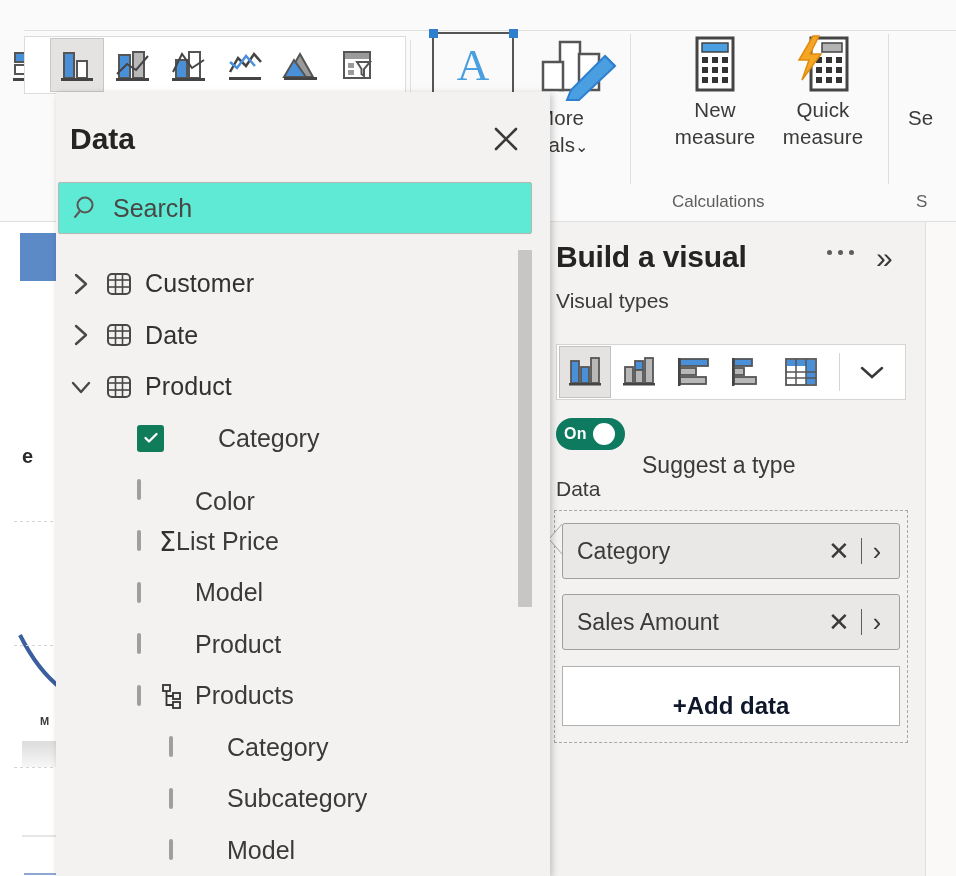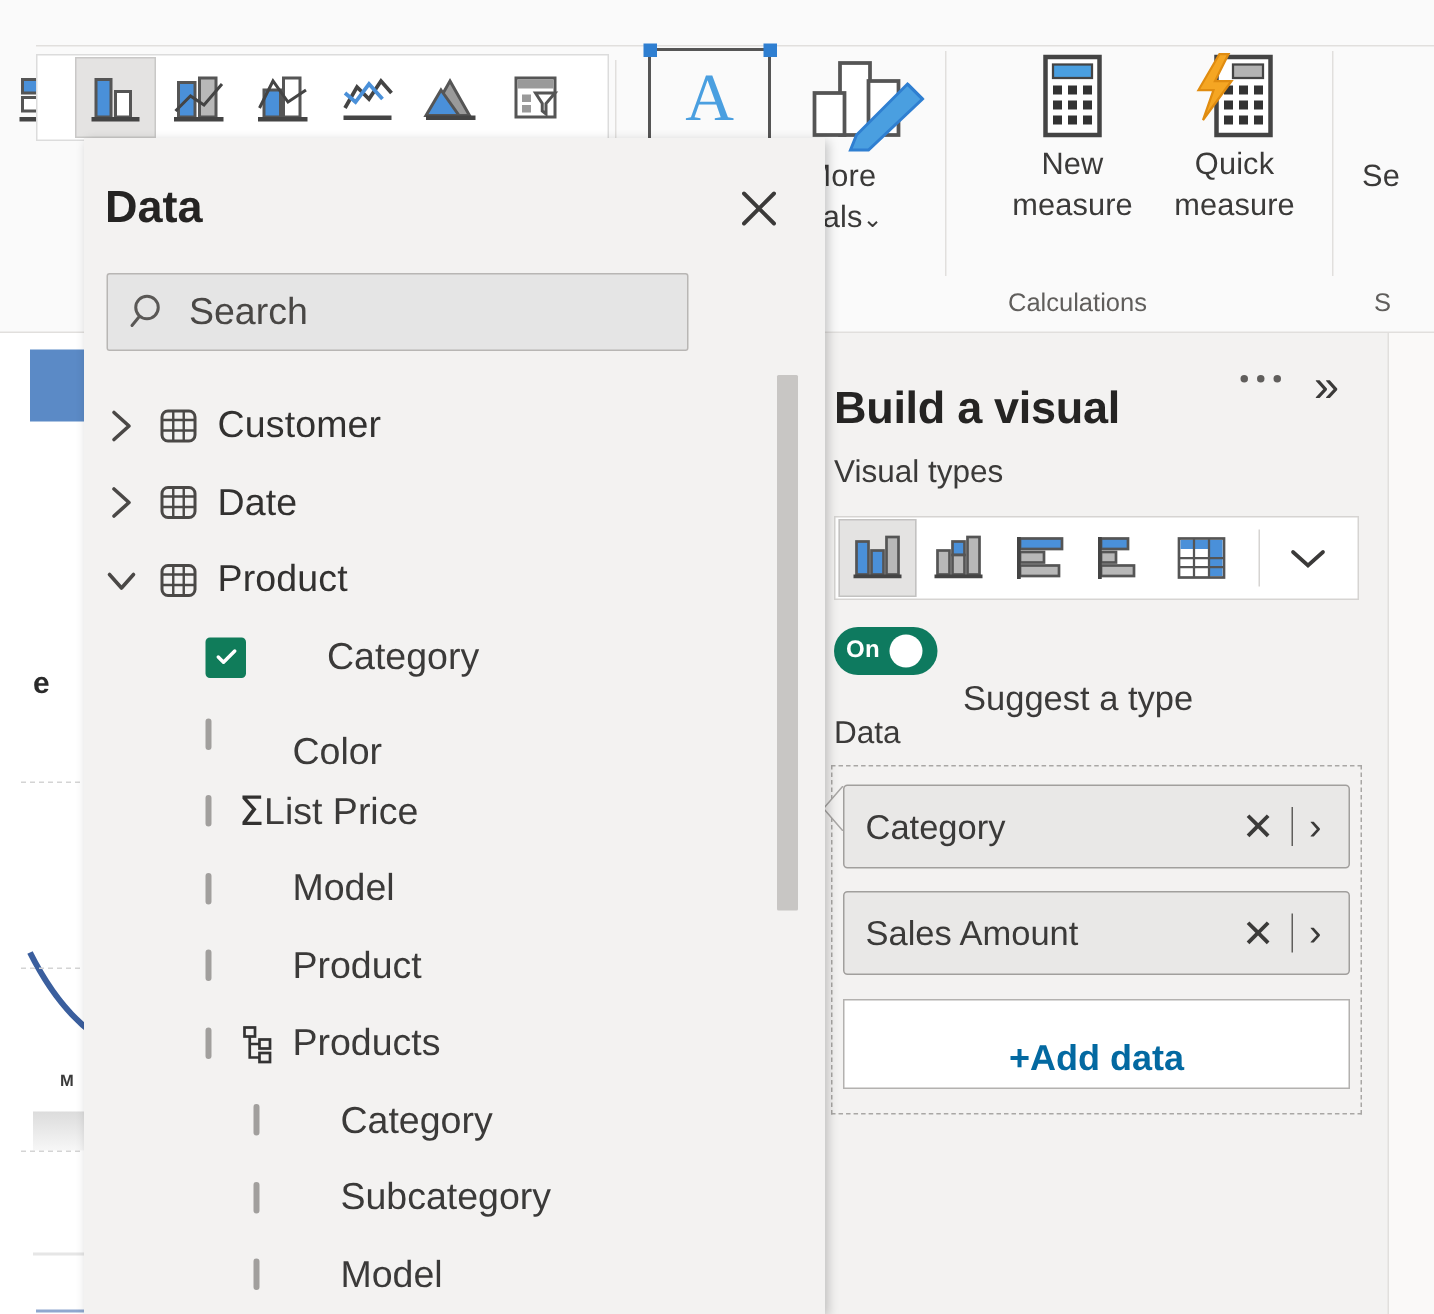--- a/index.html
+++ b/index.html
@@ -48,21 +48,21 @@
   .rib-lbl { font-size: 20.5px; color: #3b3a39; line-height: 27px; text-align: right; letter-spacing: .1px; }
   .rib-group-lbl { position: absolute; font-size: 17px; color: #605e5c; }
   .rib-sep { position: absolute; width: 1px; background: #e1dfdd; }
 
   
   .rpanel { position: absolute; left: 548px; top: 222px; width: 378px; height: 654px; background: #f3f2f1; }
   .rpanel-border-l { position: absolute; left: 548px; top: 222px; width: 1px; height: 654px; background: #e6e4e2; }
   .rpanel-border-r { position: absolute; left: 925px; top: 222px; width: 1px; height: 654px; background: #e1dfdd; }
   .rpanel-far { position: absolute; left: 926px; top: 222px; width: 30px; height: 654px; background: #faf9f8; }
 
-  .rp-title { position: absolute; left: 556px; top: 256px; font-size: 30px; font-weight: bold;
+  .rp-title { position: absolute; left: 556px; top: 240px; font-size: 30px; font-weight: bold;
      color: #252423; letter-spacing: -.2px; }
   .rp-ellipsis { position: absolute; left: 827px; top: 250px; display: flex; gap: 6px; align-items: center; }
   .rp-ellipsis i { width: 5px; height: 5px; border-radius: 50%; background: #605e5c; display: block; }
   .rp-chev { position: absolute; left: 876px; top: 243px; font-size: 30px; color: #3b3a39; line-height: 1; }
 
   .rp-sublbl { position: absolute; font-size: 21px; color: #3b3a39; }
 
   .vtypes-box { position: absolute; left: 556px; top: 344px; width: 350px; height: 56px;
      background: #ffffff; border: 1px solid #d6d4d2; display: flex; align-items: center; }
   .vt-icon { width: 52px; height: 52px; display: flex; align-items: center; justify-content: center; margin-left: 2px; }
@@ -78,31 +78,31 @@
   .well { position: absolute; left: 554px; top: 510px; width: 354px; height: 233px;
       border: 1px dashed #a9a7a5; background: #f3f2f1; }
   .pill { position: absolute; left: 562px; width: 338px; height: 56px; background: #e9e8e7;
       border: 1px solid #a19f9d; border-radius: 3px; display: flex; align-items: center; }
   .pill-lbl { font-size: 23px; color: #3b3a39; margin-left: 14px; flex: 1; }
   .pill-x { font-size: 26px; color: #3b3a39; font-weight: 300; }
   .pill-bar { width: 1px; height: 26px; background: #605e5c; margin: 0 11px; }
   .pill-gt { font-size: 25px; color: #3b3a39; font-weight: 300; margin-right: 18px; }
   .adddata { position: absolute; left: 562px; top: 666px; width: 338px; height: 60px; background: #ffffff;
       border: 1px solid #b3b1af; display: flex; align-items: center; justify-content: center; }
-  .adddata span { font-size: 24px; font-weight: bold; color: #0369a1; margin-top: 20px; }
+  .adddata span { font-size: 24px; font-weight: bold; color: #0f172a; margin-top: 20px; }
   .well-notch { position: absolute; left: 547px; top: 524px; width: 14px; height: 28px; }
 
   
   .dpanel { position: absolute; left: 56px; top: 92px; width: 494px; height: 784px;
       background: #f3f2f1; box-shadow: 2px 2px 7px rgba(0,0,0,.22); }
   .dp-title { position: absolute; left: 70px; top: 122px; font-size: 30px; font-weight: bold; color: #252423; }
   .dp-close { position: absolute; left: 487px; top: 120px; width: 38px; height: 38px;
      display: flex; align-items: center; justify-content: center; }
-  .searchbox { position: absolute; left: 71px; top: 182px; width: 388px; height: 52px;
-      background: #e5e5e5; border: 1px solid #b8b6b4; border-radius: 2px; display: flex; align-items: center; }
+  .searchbox { position: absolute; left: 58px; top: 182px; width: 474px; height: 52px;
+      background: #5eead4; border: 1px solid #b8b6b4; border-radius: 2px; display: flex; align-items: center; }
   .search-ph { font-size: 25px; color: #494745; margin-left: 12px; }
 
   .tree { position: absolute; left: 70px; top: 258px; width: 455px; }
   .trow { position: relative; height: 51.5px; display: flex; align-items: center; }
   .t-chev { width: 32px; display: flex; align-items: center; justify-content: flex-start; }
   .t-table-icon { width: 34px; display: flex; align-items: center; justify-content: center; }
   .t-name { font-size: 25px; color: #3b3a39; margin-left: 9px; letter-spacing: .1px; }
   .t-name.tbl { color: #323130; }
   .cbox { width: 27px; height: 27px; border: 2px solid #a19f9d; border-radius: 3px; background: #f3f2f1; }
   .cbox.checked { background: #107c5a; border-color: #107c5a; display: flex; align-items: center; justify-content: center; }
@@ -282,21 +282,21 @@
   <div class="rpanel-far"></div>
 
   <div class="rp-title">Build a visual</div>
   <div class="rp-ellipsis">
       <i></i>
       <i></i>
       <i></i>
     </div>
   <div class="rp-chev">»</div>
 
-  <div class="rp-sublbl" style="left:556px; top:303px;text-align:center;">Visual types</div>
+  <div class="rp-sublbl" style="left:556px; top:289px;text-align:center;">Visual types</div>
 
   <div class="vtypes-box">
     <div class="vt-icon sel">
       <svg width="38" height="34" viewBox="0 0 38 34">
         <rect x="5" y="6" width="8" height="22" fill="#4a90d9" stroke="#555" stroke-width="1.8"></rect>
         <rect x="15" y="12" width="8" height="16" fill="#4a90d9" stroke="#555" stroke-width="1.8"></rect>
         <rect x="25" y="3" width="8" height="25" fill="#b8b8b8" stroke="#555" stroke-width="1.8"></rect>
         <rect x="3" y="28" width="32" height="2.5" fill="#444"></rect>
       </svg>
     </div>

